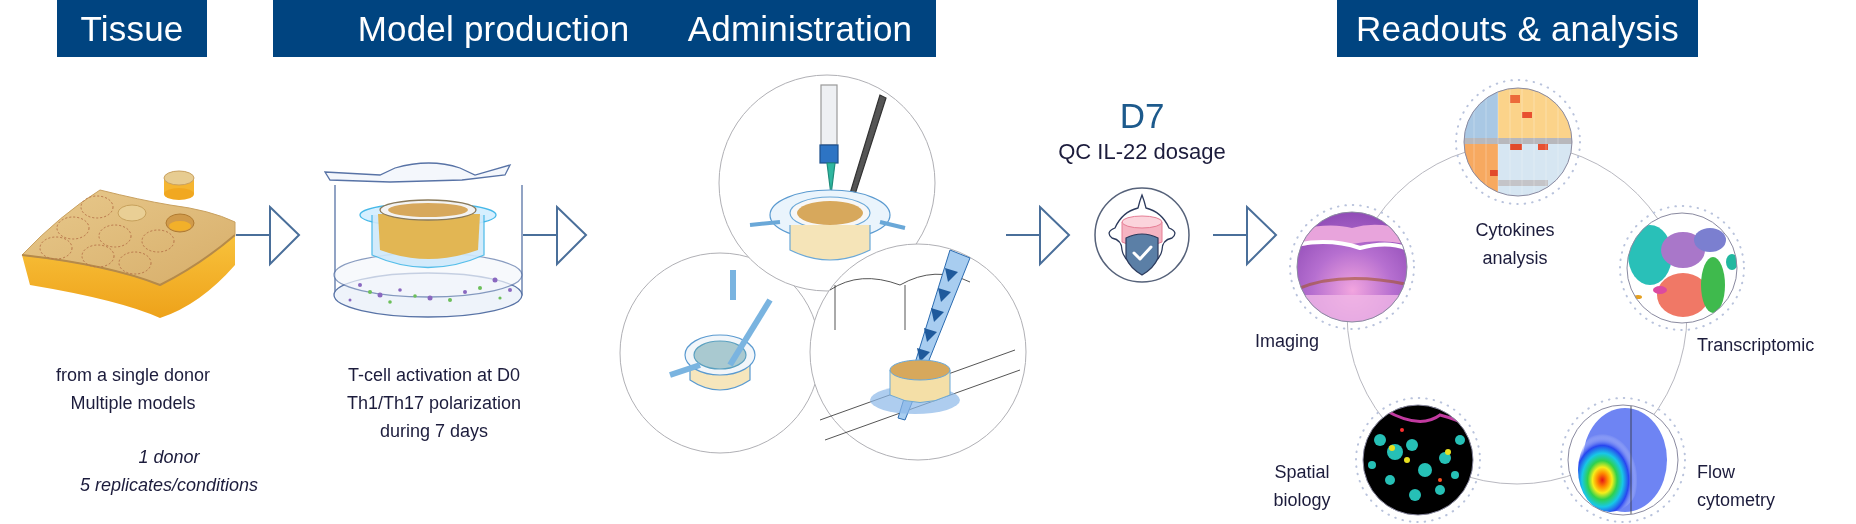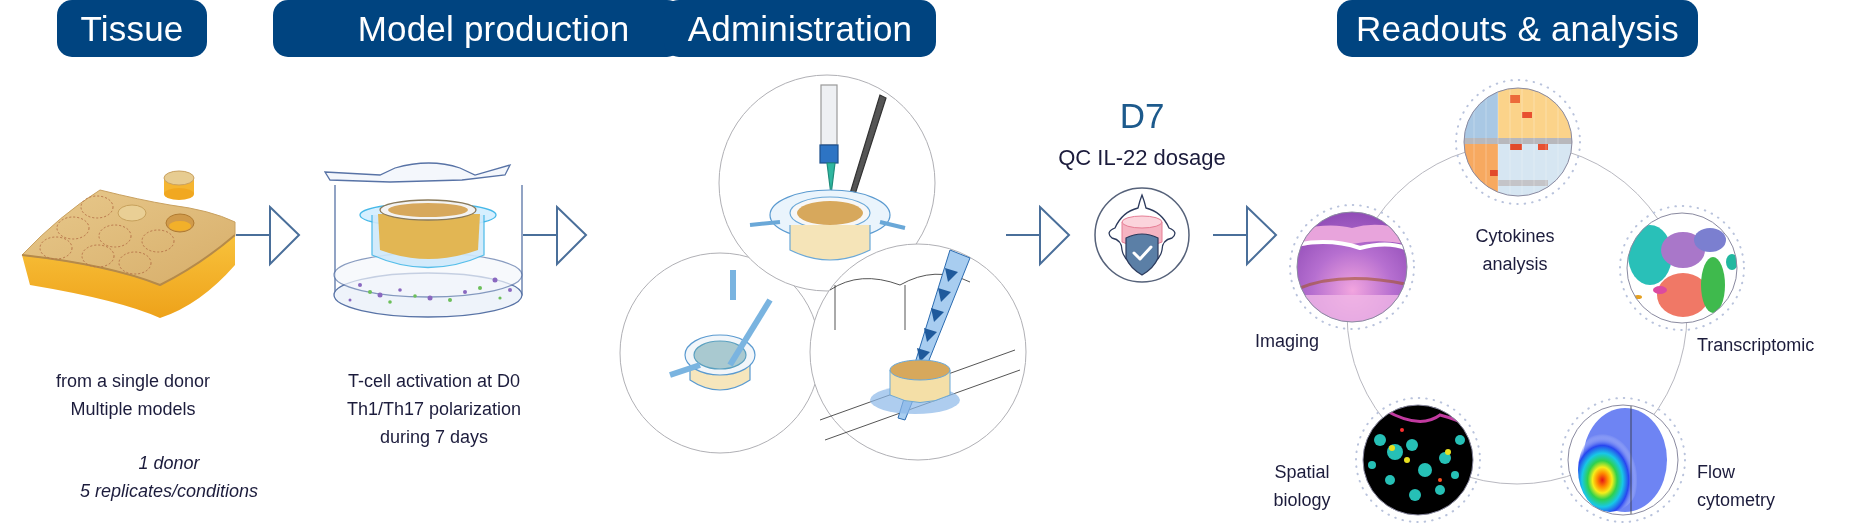--- a/index.html
+++ b/index.html
@@ -1,22 +1,22 @@
 <!DOCTYPE html>
 <html><head>
 <meta charset="utf-8">
 <style>
   html, body { margin:0; padding:0; background:#ffffff; }
   body { width:1856px; height:524px; position:relative; overflow:hidden;
          font-family: "Liberation Sans", "DejaVu Sans", sans-serif; color:#1c1c3c; }
   .hdr { position:absolute; top:0; height:57px; background:#004480; color:#ffffff;
          display:flex; align-items:center; justify-content:center;
-         font-size:35px; font-weight:300; letter-spacing:0.2px;border-radius:15px; }
+         font-size:35px; font-weight:300; letter-spacing:0.2px; }
   .txt { position:absolute; font-size:18px; line-height:28px; color:#1c1c3c; font-weight:300; }
-  .center { text-align:center;margin-top:6px; }
+  .center { text-align:center; }
   .italic { font-style:italic;padding-left:36px; }
   svg { position:absolute; left:0; top:0; }
   .d7 { position:absolute; font-size:35px; color:#1d5a8c; font-weight:300; text-align:center; }
 </style>
 </head>
 <body>
 
 <div class="hdr" style="left:57px;width:150px;">
     <span>Tissue</span>
   </div>

